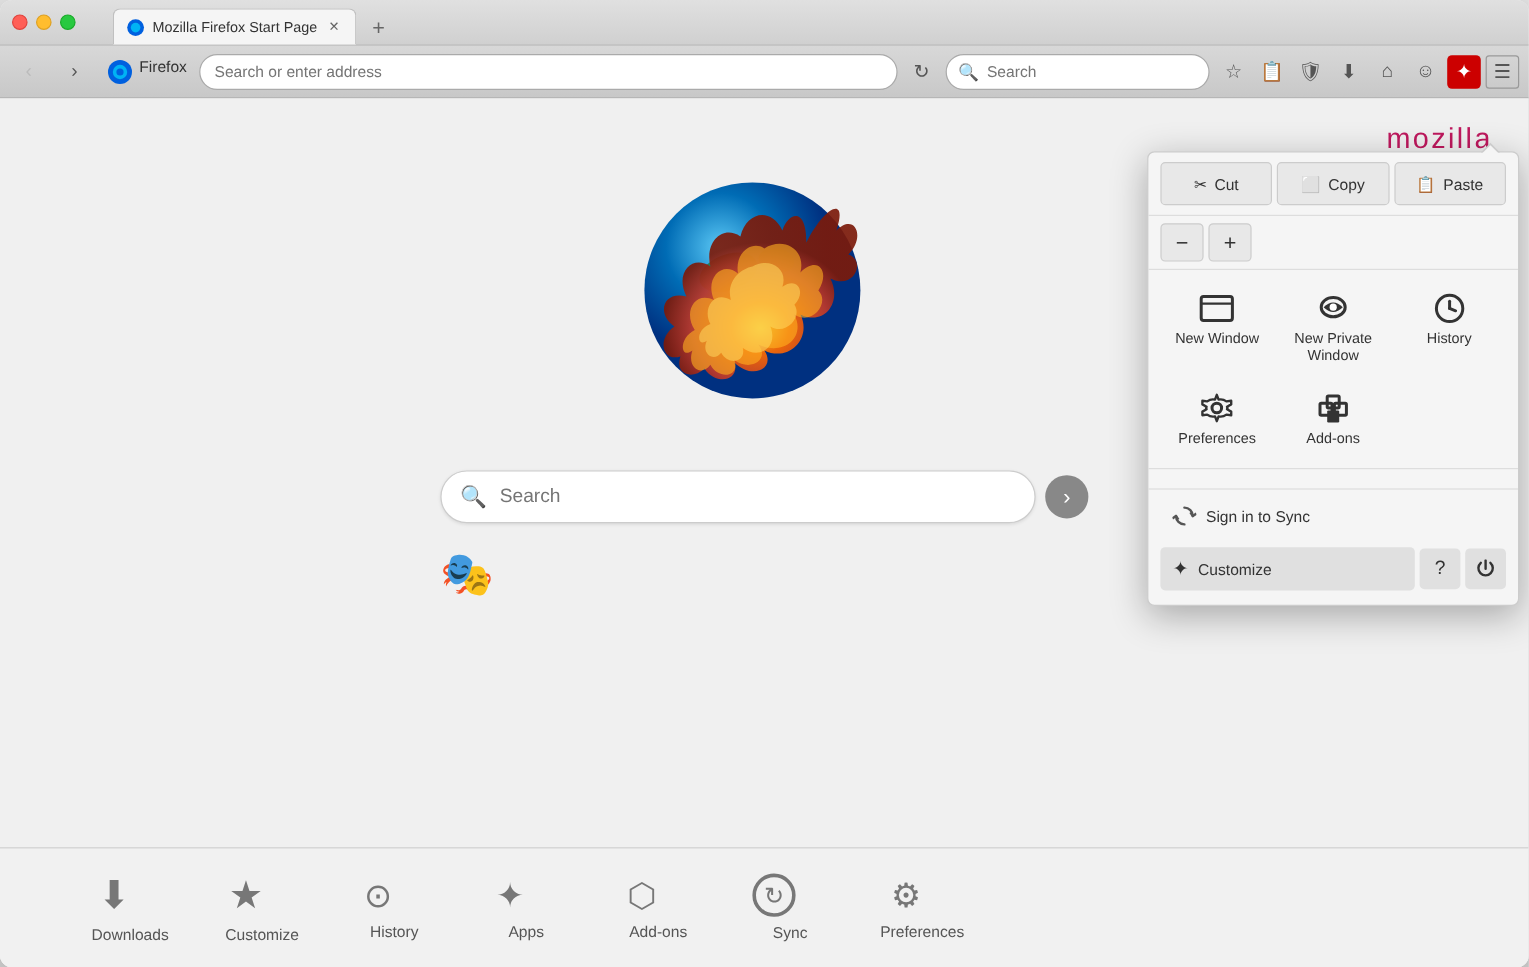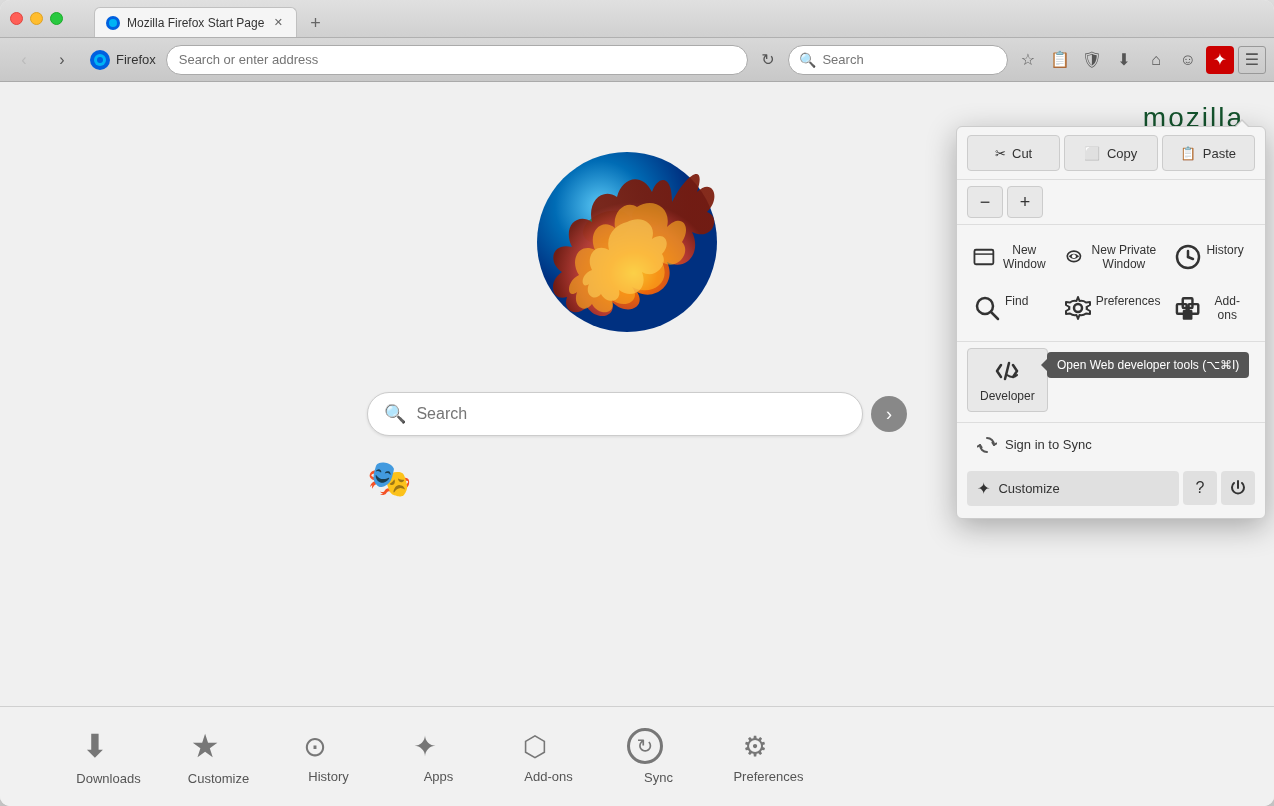--- a/index.html
+++ b/index.html
@@ -127,21 +127,21 @@
       cursor: pointer;
       color: #555;
       font-size: 16px;
       background: transparent;
       border: none;
     }
     .nav-btn.disabled { color: #bbb; cursor: default; }
 
     .firefox-logo-btn {
       display: flex;
-      align-items: center;
+      align-items: flex-start;
       gap: 4px;
       cursor: pointer;
       padding: 0 4px;
     }
 
     .address-bar {
       flex: 1;
       height: 30px;
       border-radius: 15px;
       border: 1px solid #aaa;
@@ -227,22 +227,22 @@
       display: flex;
       flex-direction: column;
       align-items: center;
       overflow: hidden;
     }
 
     .mozilla-text {
       position: absolute;
       top: 20px;
       right: 30px;
-      font-size: 28px;
-      color: #14532d;
+      font-size: 24px;
+      color: #be185d;
       font-weight: 300;
       letter-spacing: 2px;
       text-align: center;
     }
 
     .firefox-logo-container {
       margin-top: 60px;
       width: 220px;
       height: 220px;
       position: relative;
@@ -425,22 +425,22 @@
 
     .menu-grid {
       display: grid;
       grid-template-columns: repeat(3, 1fr);
       padding: 8px 10px;
       gap: 2px;
       border-bottom: 1px solid #ddd;
     }
     .menu-grid-item {
       display: flex;
-      flex-direction: row;
-      align-items: flex-start;
+      flex-direction: column;
+      align-items: center;
       gap: 4px;
       padding: 10px 6px;
       cursor: pointer;
       border-radius: 4px;
     }
     .menu-grid-label {
       font-size: 12px;
       color: #333;
       text-align: center;
       line-height: 1.2;
@@ -766,27 +766,20 @@
         <div class="menu-grid-item">
           <svg width="28" height="28" viewBox="0 0 28 28">
             <circle cx="14" cy="14" r="11" fill="none" stroke="#333" stroke-width="2.5"></circle>
             <line x1="14" y1="14" x2="14" y2="8" stroke="#333" stroke-width="2.5" stroke-linecap="round"></line>
             <line x1="14" y1="14" x2="19" y2="16" stroke="#333" stroke-width="2.5" stroke-linecap="round"></line>
           </svg>
           <span class="menu-grid-label">History</span>
         </div>
 
 
-        <div class="menu-grid-item">
-          <svg width="28" height="28" viewBox="0 0 28 28">
-            <circle cx="12" cy="12" r="8" fill="none" stroke="#333" stroke-width="2.5"></circle>
-            <line x1="18" y1="18" x2="25" y2="25" stroke="#333" stroke-width="2.5" stroke-linecap="round"></line>
-          </svg>
-          <span class="menu-grid-label">Find</span>
-        </div>
 
         <div class="menu-grid-item">
           <svg width="28" height="28" viewBox="0 0 28 28">
             <circle cx="14" cy="14" r="4" fill="none" stroke="#333" stroke-width="2.5"></circle>
             <path d="M14 3 L15.5 7 A8 8 0 0 1 22 8.5 L26 8 L26 11 L22.5 13 A8 8 0 0 1 23 14 A8 8 0 0 1 22.5 15 L26 17 L26 20 L22 19.5 A8 8 0 0 1 15.5 21 L14 25 L12.5 21 A8 8 0 0 1 6 19.5 L2 20 L2 17 L5.5 15 A8 8 0 0 1 5 14 A8 8 0 0 1 5.5 13 L2 11 L2 8 L6 8.5 A8 8 0 0 1 12.5 7 Z" fill="none" stroke="#333" stroke-width="2" stroke-linejoin="round"></path>
           </svg>
           <span class="menu-grid-label">Preferences</span>
         </div>
 
         <div class="menu-grid-item">
@@ -794,30 +787,20 @@
             <rect x="3" y="10" width="10" height="10" rx="1" fill="none" stroke="#333" stroke-width="2.5"></rect>
             <rect x="15" y="10" width="10" height="10" rx="1" fill="none" stroke="#333" stroke-width="2.5"></rect>
             <rect x="9" y="4" width="10" height="10" rx="1" fill="none" stroke="#333" stroke-width="2.5"></rect>
             <rect x="9" y="16" width="10" height="10" rx="1" fill="#333"></rect>
           </svg>
           <span class="menu-grid-label">Add-ons</span>
         </div>
       </div>
 
       <div class="menu-dev-row" style="border-bottom:1px solid #ddd;padding:6px 10px 10px;">
-        <div class="menu-dev-item">
-          <svg width="28" height="28" viewBox="0 0 28 28">
-            <path d="M8 8 L4 14 L8 20" fill="none" stroke="#333" stroke-width="2.5" stroke-linecap="round" stroke-linejoin="round"></path>
-            <path d="M20 8 L24 14 L20 20" fill="none" stroke="#333" stroke-width="2.5" stroke-linecap="round" stroke-linejoin="round"></path>
-            <line x1="16" y1="6" x2="12" y2="22" stroke="#333" stroke-width="2.5" stroke-linecap="round"></line>
-            <path d="M14 18 Q20 22 24 18" fill="none" stroke="#333" stroke-width="2" stroke-linecap="round"></path>
-          </svg>
-          <span class="menu-grid-label">Developer</span>
-        </div>
-        <div class="tooltip">Open Web developer tools (⌥⌘I)</div>
       </div>
 
       <div class="menu-bottom-row">
         <div class="menu-sync-btn">
           <svg width="20" height="20" viewBox="0 0 20 20">
             <path d="M 10 3 A 7 7 0 0 1 17 10" fill="none" stroke="#555" stroke-width="2" stroke-linecap="round"></path>
             <path d="M 10 17 A 7 7 0 0 1 3 10" fill="none" stroke="#555" stroke-width="2" stroke-linecap="round"></path>
             <polyline points="15,7 17,10 20,8" fill="none" stroke="#555" stroke-width="2" stroke-linejoin="round"></polyline>
             <polyline points="5,13 3,10 0,12" fill="none" stroke="#555" stroke-width="2" stroke-linejoin="round"></polyline>
           </svg>

